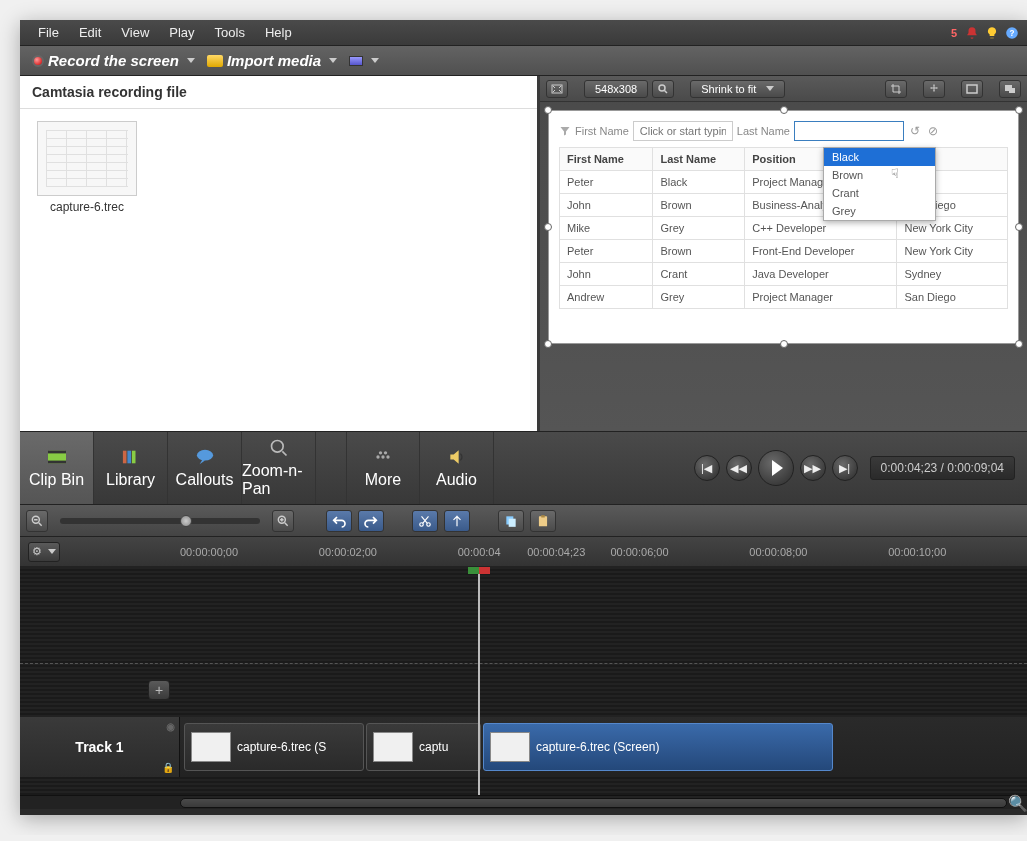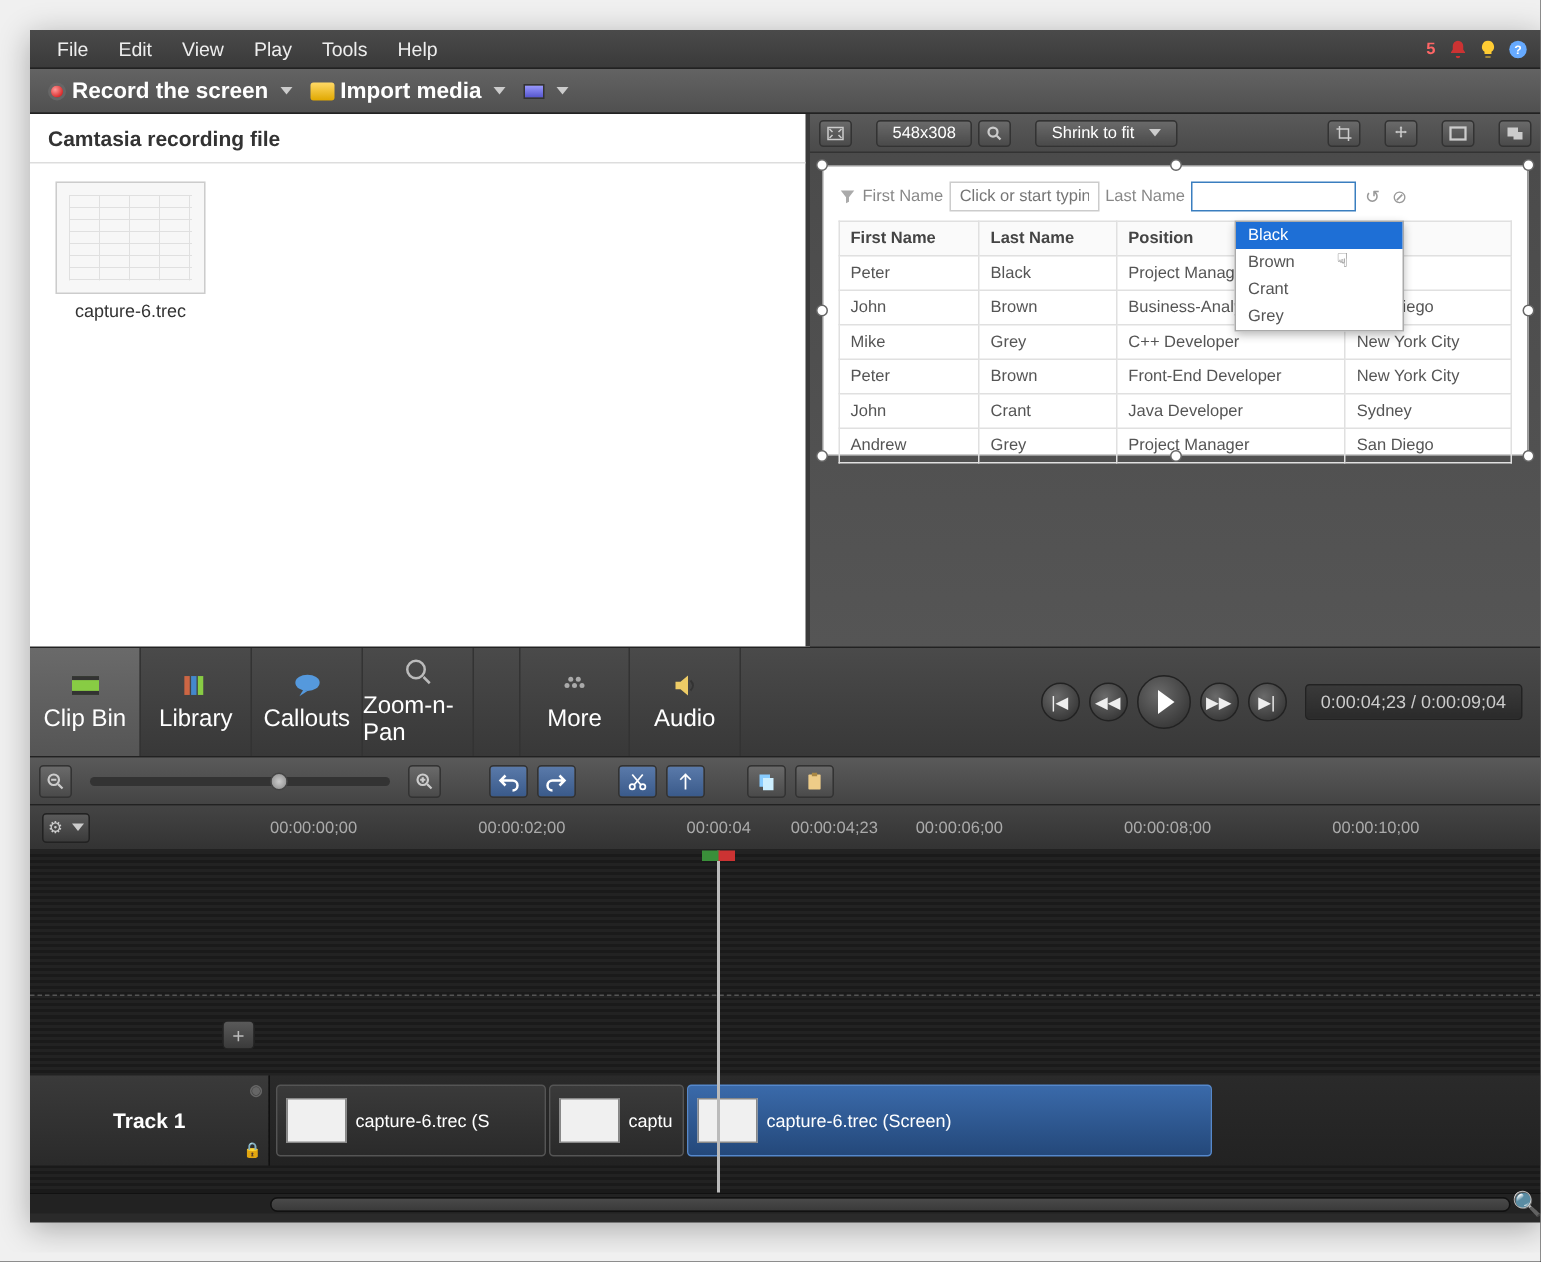--- a/index.html
+++ b/index.html
@@ -8,21 +8,21 @@
 
 
 .menubar { background: linear-gradient(#4a4a4a, #3a3a3a); height: 26px; display: flex; align-items: center; padding: 0 8px; color: #eee; font-size: 13px; border-bottom: 1px solid #222; }
 .menubar .menu-item { padding: 0 10px; cursor: pointer; }
 .menubar .spacer { flex: 1; }
 .menubar .right-icons { display: flex; align-items: center; gap: 6px; }
 .menubar .badge { color: #ff6666; font-size: 11px; font-weight: bold; margin-right: 2px; }
 
 
 .toolbar { background: linear-gradient(#636363, #505050); height: 30px; display: flex; align-items: center; padding: 0 6px; color: #fff; font-size: 14px; border-bottom: 1px solid #222; }
-.toolbar .tb-btn { display: flex; align-items: center; padding: 0 6px; height: 24px; cursor: pointer; gap: 4px; }
+.toolbar .tb-btn { display: flex; align-items: center; padding: 0 6px; height: 24px; cursor: pointer; gap: 4px; font-style: italic; }
 .toolbar .tb-btn .lbl { font-weight: bold; font-size: 15px; }
 .caret-down { width: 0; height: 0; border-left: 4px solid transparent; border-right: 4px solid transparent; border-top: 5px solid #ccc; margin-left: 4px; }
 .rec-dot { width: 12px; height: 12px; border: 2px solid #666; border-radius: 50%; background: radial-gradient(circle at 35% 35%, #ff9999, #cc0000); }
 .folder-icon { width: 16px; height: 12px; background: linear-gradient(#ffd966, #e0a800); border-radius: 2px; position: relative; }
 .strip-icon { width: 14px; height: 10px; background: linear-gradient(#9999ff, #5555cc); border: 1px solid #333; }
 
 
 .main-split { display: flex; height: 355px; }
 .left-pane { width: 520px; background: #fff; border-right: 3px solid #3a3a3a; display: flex; flex-direction: column; }
 .left-pane .heading { padding: 8px 12px; font-weight: bold; color: #333; font-size: 14px; border-bottom: 1px solid #ddd; }
@@ -31,21 +31,21 @@
 .clip-thumb .img { width: 100px; height: 75px; background: #f7f7f7; border: 1px solid #ccc; position: relative; }
 .clip-thumb .img::before { content: ''; position: absolute; inset: 8px; background: repeating-linear-gradient(0deg, #e0e0e0 0, #e0e0e0 1px, transparent 1px, transparent 8px), repeating-linear-gradient(90deg, #e0e0e0 0, #e0e0e0 1px, transparent 1px, transparent 20px); }
 .clip-thumb .caption { font-size: 12px; color: #333; }
 
 .right-pane { flex: 1; background: linear-gradient(#4a4a4a, #555555); display: flex; flex-direction: column; }
 .preview-toolbar { height: 26px; background: linear-gradient(#5a5a5a, #4a4a4a); display: flex; align-items: center; padding: 0 6px; gap: 4px; border-bottom: 1px solid #333; }
 .pv-grp { display: flex; align-items: center; gap: 16px; }
 .pv-btn { width: 22px; height: 18px; background: linear-gradient(#6a6a6a, #4a4a4a); border: 1px solid #333; border-radius: 3px; display: flex; align-items: center; justify-content: center; cursor: pointer; color: #ccc; font-size: 10px; }
 .pv-field { height: 18px; background: linear-gradient(#6a6a6a, #4a4a4a); border: 1px solid #333; border-radius: 3px; display: flex; align-items: center; padding: 0 10px; color: #fff; font-size: 11px; gap: 6px; }
 .canvas-wrap { flex: 1; padding: 8px; position: relative; }
-.canvas { background: #fff; border: 1px solid #999; height: 194px; position: relative; }
+.canvas { background: #fff; border: 1px solid #999; height: 234px; position: relative; }
 .sel-handle { width: 8px; height: 8px; background: #fff; border: 1px solid #666; border-radius: 50%; position: absolute; }
 .canvas .sel-handle.n { top: -5px; left: 50%; transform: translateX(-50%); }
 .canvas .sel-handle.s { bottom: -5px; left: 50%; transform: translateX(-50%); }
 .canvas .sel-handle.w { top: 50%; left: -5px; transform: translateY(-50%); }
 .canvas .sel-handle.e { top: 50%; right: -5px; transform: translateY(-50%); }
 .canvas .sel-handle.nw { top: -5px; left: -5px; }
 .canvas .sel-handle.ne { top: -5px; right: -5px; }
 .canvas .sel-handle.sw { bottom: -5px; left: -5px; }
 .canvas .sel-handle.se { bottom: -5px; right: -5px; }
 
@@ -474,21 +474,21 @@
         <div class="track-header">
           <span>Track 1</span>
           <span class="eye">◉</span>
           <span class="lock">🔒</span>
         </div>
         <div class="track-body">
           <div class="clip" style="width:180px">
             <div class="cthumb"></div>
             <span>capture-6.trec (S</span>
           </div>
-          <div class="clip" style="width:90px">
+          <div class="clip" style="width:115px">
             <div class="cthumb"></div>
             <span>captu</span>
           </div>
           <div class="clip selected" style="width:350px">
             <div class="cthumb"></div>
             <span>capture-6.trec (Screen)</span>
           </div>
         </div>
       </div>
     </div>

